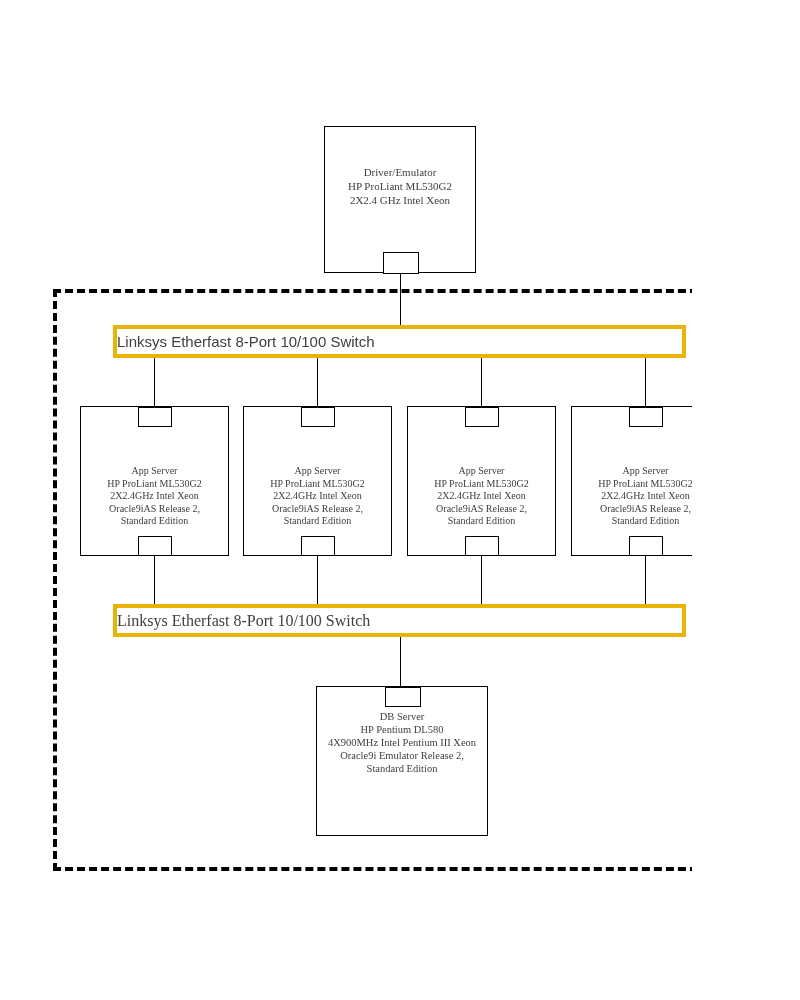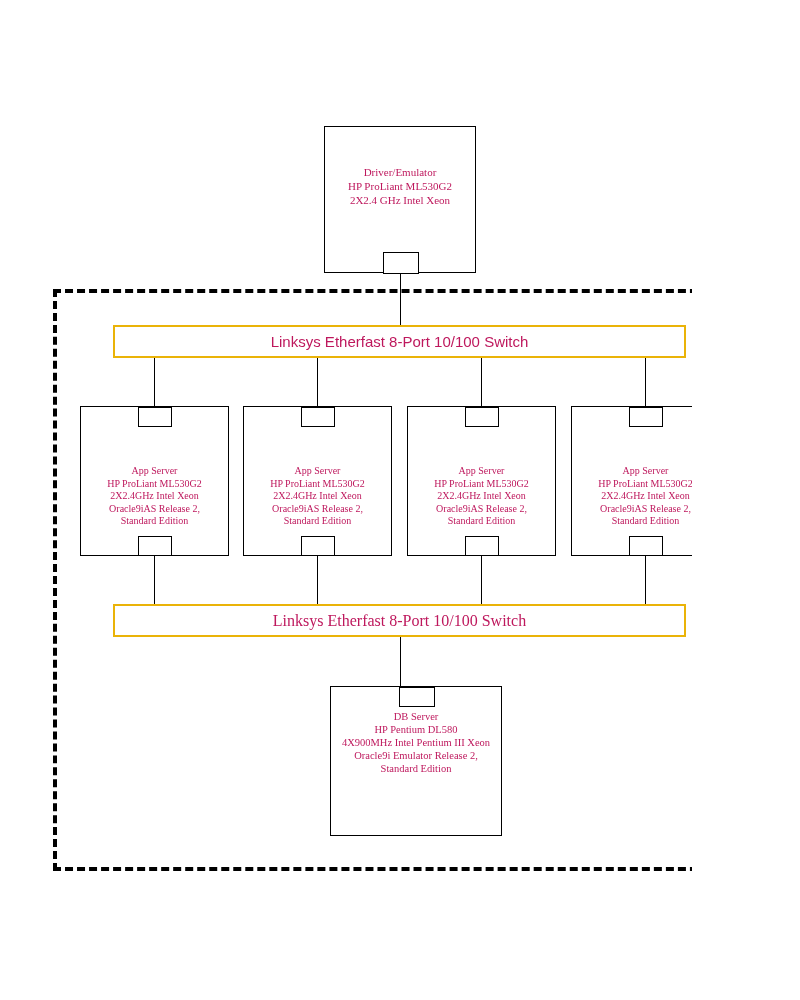--- a/index.html
+++ b/index.html
@@ -6,21 +6,21 @@
     margin: 0;
     padding: 0;
     background: #ffffff;
   }
   .canvas {
     position: relative;
     width: 692px;
     height: 1000px;
     background: #ffffff;
     font-family: "Liberation Serif", serif;
-    color: #be185d;
+    color: #404040;
     overflow: hidden;
   }
   .node {
     position: absolute;
     border: 1px solid #000000;
     background: #ffffff;
     box-sizing: border-box;
   }
   .port {
     position: absolute;
@@ -40,40 +40,40 @@
     width: 693px;
     height: 582px;
     border: 4px dashed #000000;
     box-sizing: border-box;
   }
   .switchbar {
     position: absolute;
     left: 113px;
     width: 573px;
     height: 33px;
-    border: 2px solid #eab308;
+    border: 4px solid #eab308;
     background: #ffffff;
     box-sizing: border-box;
     display: flex;
     align-items: center;
-    justify-content: center;
+    justify-content: flex-start;
   }
   .switchbar.top   { top: 325px; font-family: "Liberation Sans", sans-serif; font-size: 15px; }
   .switchbar.bottom{ top: 604px; font-family: "Liberation Serif", serif;   font-size: 16px; }
   .textblock {
     position: absolute;
     left: 0;
     right: 0;
     text-align: center;
   }
   .driver-box { left: 324px; top: 126px; width: 152px; height: 147px; }
   .driver-box .textblock { top: 38px; font-size: 11px; line-height: 14px; }
   .app-box { top: 406px; width: 149px; height: 150px; }
   .app-box .textblock { top: 58px; font-size: 10px; line-height: 12.5px; }
-  .db-box { left: 330px; top: 686px; width: 172px; height: 150px; }
+  .db-box { left: 316px; top: 686px; width: 172px; height: 150px; }
   .db-box .textblock { top: 23px; font-size: 10.5px; line-height: 13px; }
   .tl { white-space: nowrap; }
 </style>
 </head>
 <body>
 
 <div class="canvas">
 
   <div class="node driver-box">
     <div class="textblock">

